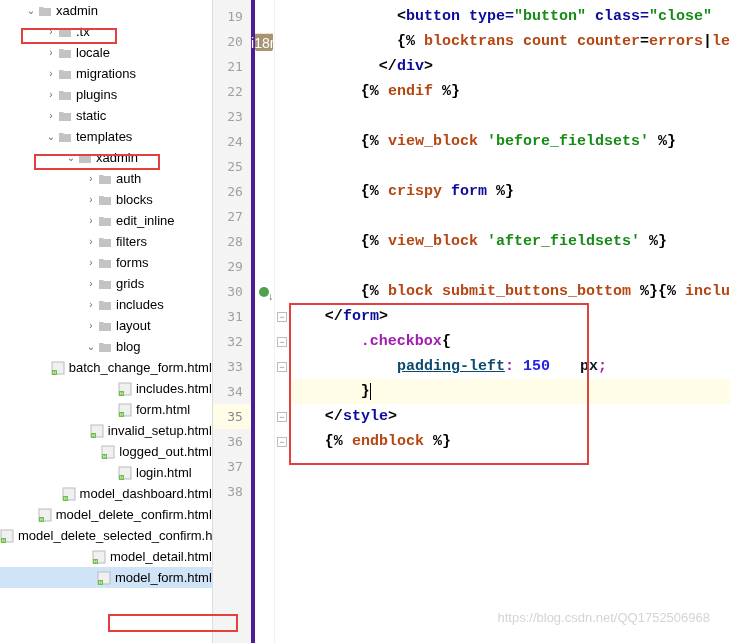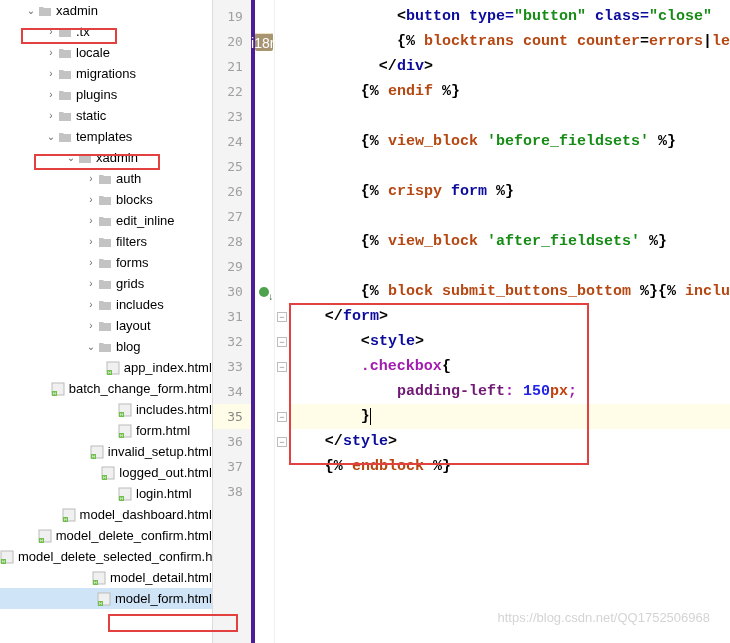--- a/index.html
+++ b/index.html
@@ -128,23 +128,23 @@
   .code-line .caret {
     display: inline-block;
     width: 1px; height: 17px;
     background: #000;
     vertical-align: middle;
   }
   .t-tag { color: #0b0b9c; }        
   .t-attr { color: #0b0b9c; }
   .t-str { color: #168c16; }        
   .t-djkw { color: #b54712; }       
-  .t-prop { color: #701a75; }
+  .t-prop { color: #0c4a6e; text-decoration: underline; }
   .t-num { color: #2323e8; }
-  .t-unit { color: #c2410c; }
+  .t-unit { color: #0f172a; margin-left: 30px; }
   .t-brace { color: #000; }
   .t-plain { color: #a21caf; }
   .t-dj { color: #000; }
   .t-punc { color: #000; }
   .watermark {
     position: absolute;
     bottom: 18px;
     right: 20px;
     font-size: 13px;
     color: #d4d4d4;
@@ -334,32 +334,20 @@
     </div>
     <div class="tree-item">
       <span class="indent" style="width: 84px;"></span>
       <span class="chevron">⌄</span>
       <span class="folder-icon">
         <svg width="14" height="14" viewBox="0 0 14 14">
           <path fill="#c3c3c3" d="M1 3h4l1 1h7v8H1z"></path>
         </svg>
       </span>
       <span class="tree-label">blog</span>
-    </div>
-    <div class="tree-item">
-      <span class="indent" style="width: 104px;"></span>
-      <span class="chevron"></span>
-      <span class="file-icon">
-        <svg width="14" height="14" viewBox="0 0 14 14">
-          <rect x="1" y="1" width="12" height="12" fill="#f0f0f0" stroke="#bbb"></rect>
-          <rect x="1" y="9" width="5" height="5" fill="#6fbf4a"></rect>
-          <text x="2" y="13" font-size="4" fill="#fff">H</text>
-        </svg>
-      </span>
-      <span class="tree-label">app_index.html</span>
     </div>
     <div class="tree-item">
       <span class="indent" style="width: 104px;"></span>
       <span class="chevron"></span>
       <span class="file-icon">
         <svg width="14" height="14" viewBox="0 0 14 14">
           <rect x="1" y="1" width="12" height="12" fill="#f0f0f0" stroke="#bbb"></rect>
           <rect x="1" y="9" width="5" height="5" fill="#6fbf4a"></rect>
           <text x="2" y="13" font-size="4" fill="#fff">H</text>
         </svg>
@@ -580,21 +568,20 @@
       <div class="code-line">        <span class="t-dj">{% </span><span class="t-djkw">endif</span><span class="t-dj"> %}</span></div>
       <div class="code-line"></div>
       <div class="code-line">        <span class="t-dj">{% </span><span class="t-djkw">view_block </span><span class="t-str">'before_fieldsets'</span><span class="t-dj"> %}</span></div>
       <div class="code-line"></div>
       <div class="code-line">        <span class="t-dj">{% </span><span class="t-djkw">crispy </span><span class="t-tag">form</span><span class="t-dj"> %}</span></div>
       <div class="code-line"></div>
       <div class="code-line">        <span class="t-dj">{% </span><span class="t-djkw">view_block </span><span class="t-str">'after_fieldsets'</span><span class="t-dj"> %}</span></div>
       <div class="code-line"></div>
       <div class="code-line">        <span class="t-dj">{% </span><span class="t-djkw">block submit_buttons_bottom</span><span class="t-dj"> %}{% </span><span class="t-djkw">inclu</span></div>
       <div class="code-line">    <span class="t-punc">&lt;/</span><span class="t-tag">form</span><span class="t-punc">&gt;</span></div>
-      <div class="code-line">        <span class="t-punc">&lt;</span><span class="t-tag">style</span><span class="t-punc">&gt;</span></div>
       <div class="code-line">        <span class="t-plain">.checkbox</span><span class="t-brace">{</span></div>
       <div class="code-line">            <span class="t-prop">padding-left</span><span class="t-plain">: </span><span class="t-num">150</span><span class="t-unit">px</span><span class="t-plain">;</span></div>
       <div class="code-line hilite">        <span class="t-brace">}</span><span class="caret"></span></div>
       <div class="code-line">    <span class="t-punc">&lt;/</span><span class="t-tag">style</span><span class="t-punc">&gt;</span></div>
       <div class="code-line">    <span class="t-dj">{% </span><span class="t-djkw">endblock</span><span class="t-dj"> %}</span></div>
       <div class="code-line"></div>
     </div>
 </div>
 
 <div class="red-box" id="rb1" style="left: 21px; top: 28px; width: 96px; height: 16px;"></div>

